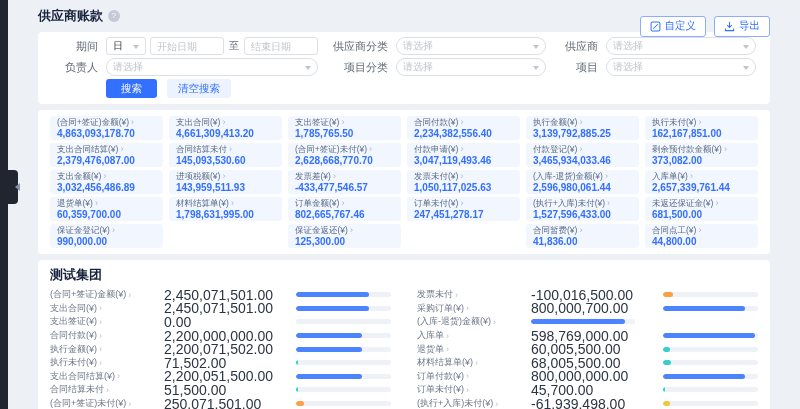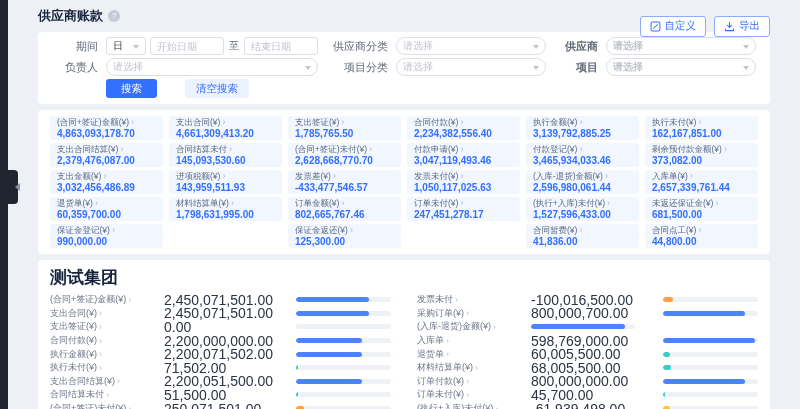--- a/index.html
+++ b/index.html
@@ -20,54 +20,54 @@
   .btn-outline{display:inline-flex;align-items:center;gap:4px;height:21px;padding:0 9px;background:#fff;border:1px solid #8dadf8;border-radius:3px;color:#3370ff;font-size:10.5px;cursor:pointer;font-family:inherit;margin-top:20px;}
 
   .card{background:#fff;border-radius:4px;}
 
   
   .filter-card{margin-top:5px;padding:5px 14px 6px 14px;}
   .f-row{display:flex;align-items:center;height:18px;margin-bottom:3px;}
   .f-group{display:flex;align-items:center;}
   .g1{width:266px;flex:none;}
   .g2{width:218px;flex:none;margin-left:10px;}
-  .g3{flex:1;margin-left:10px;font-weight:bold;}
+  .g3{flex:1;margin-left:10px;}
   .f-label{font-size:11px;color:#606a78;text-align:right;margin-right:8px;flex:none;}
   .fl1{width:46px;}.fl2{width:60px;}.fl3{width:42px;}
   .inp,.select{height:18px;border:1px solid #dcdfe6;border-radius:3px;background:#fff;font-size:10px;color:#333;box-sizing:border-box;}
   .inp{padding:0 6px;font-family:inherit;}
   .inp::placeholder{color:#c0c4cc;}
   .select{display:flex;align-items:center;justify-content:space-between;padding:0 6px;cursor:pointer;}
   .select .ph{color:#c0c4cc;}
   .select .sel-text{color:#333;}
   .caret{width:0;height:0;border:3.5px solid transparent;border-top:4px solid #c0c4cc;margin-left:4px;transform:translateY(2px);}
   .period-controls{display:flex;align-items:center;gap:4px;flex:1;}
   .sel-unit{width:40px;flex:none;}
   .date{width:74px;flex:none;}
   .to{font-size:10px;color:#606a78;padding:0 1px;}
   .grow{flex:1;border-radius:9px;}
-  .f-actions{display:flex;gap:28px;margin-left:54px;margin-top:3px;}
+  .f-actions{display:flex;gap:10px;margin-left:54px;margin-top:3px;}
   .btn-primary{height:19px;padding:0 15px;background:#3370ff;color:#fff;border:none;border-radius:3px;font-size:10.5px;cursor:pointer;font-family:inherit;}
   .btn-light{height:19px;padding:0 11px;background:#ecf3ff;color:#3370ff;border:none;border-radius:3px;font-size:10.5px;cursor:pointer;font-family:inherit;}
 
   
   .stats-card{margin-top:6px;padding:6px 12px;}
   .stats-grid{display:grid;grid-template-columns:repeat(6,1fr);gap:3px 6px;}
   .stat-cell{background:#f1f6ff;border-radius:3px;padding:1px 7px;min-height:21px;cursor:pointer;overflow:hidden;}
   .stat-label{font-size:8.5px;line-height:10px;color:#5a6b85;white-space:nowrap;display:flex;align-items:center;gap:2px;}
   .stat-chev{color:#a3b5d2;font-size:9px;}
   .stat-value{font-size:10px;line-height:11px;font-weight:bold;color:#3370ff;margin-top:1px;white-space:nowrap;}
   .stats-grid .stat-cell:nth-child(25){grid-column:1;}
   .stats-grid .stat-cell:nth-child(26){grid-column:3;}
   .stats-grid .stat-cell:nth-child(27){grid-column:5;}
   .stats-grid .stat-cell:nth-child(28){grid-column:6;}
 
   
   .group-card{margin-top:6px;padding:6px 12px 10px 12px;}
-  .group-title{font-size:17px;font-weight:bold;color:#17233d;margin-bottom:4px;}
+  .group-title{font-size:13px;font-weight:bold;color:#17233d;margin-bottom:4px;}
   .metric-cols{display:flex;gap:26px;}
   .metric-col{flex:1;min-width:0;}
   .metric-row{display:flex;align-items:center;height:13.6px;}
   .m-label{width:114px;font-size:9px;color:#6b7689;white-space:nowrap;overflow:hidden;flex:none;display:flex;align-items:center;gap:2px;cursor:pointer;}
   .m-chev{color:#b6c0cf;}
   .m-value{width:132px;font-size:14px;font-weight:normal;color:#2b3442;flex:none;white-space:nowrap;}
   .m-track{flex:1;max-width:104px;height:5px;background:#eef1f6;border-radius:2.5px;overflow:hidden;}
   .m-fill{height:100%;border-radius:2.5px;}
 </style>
 </head>

